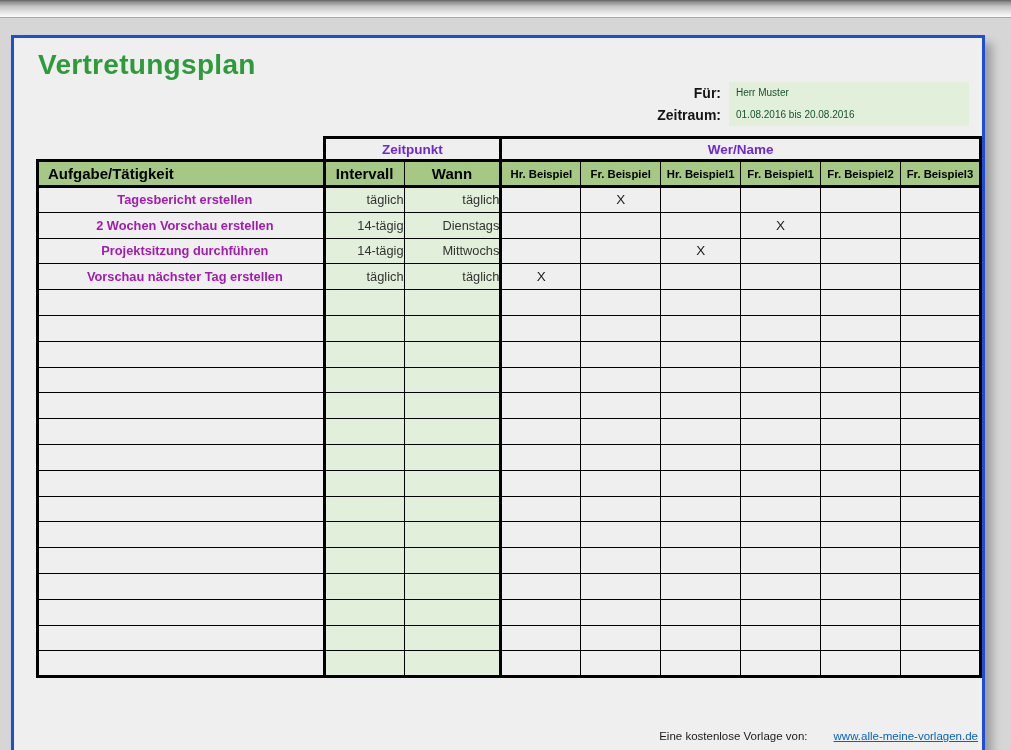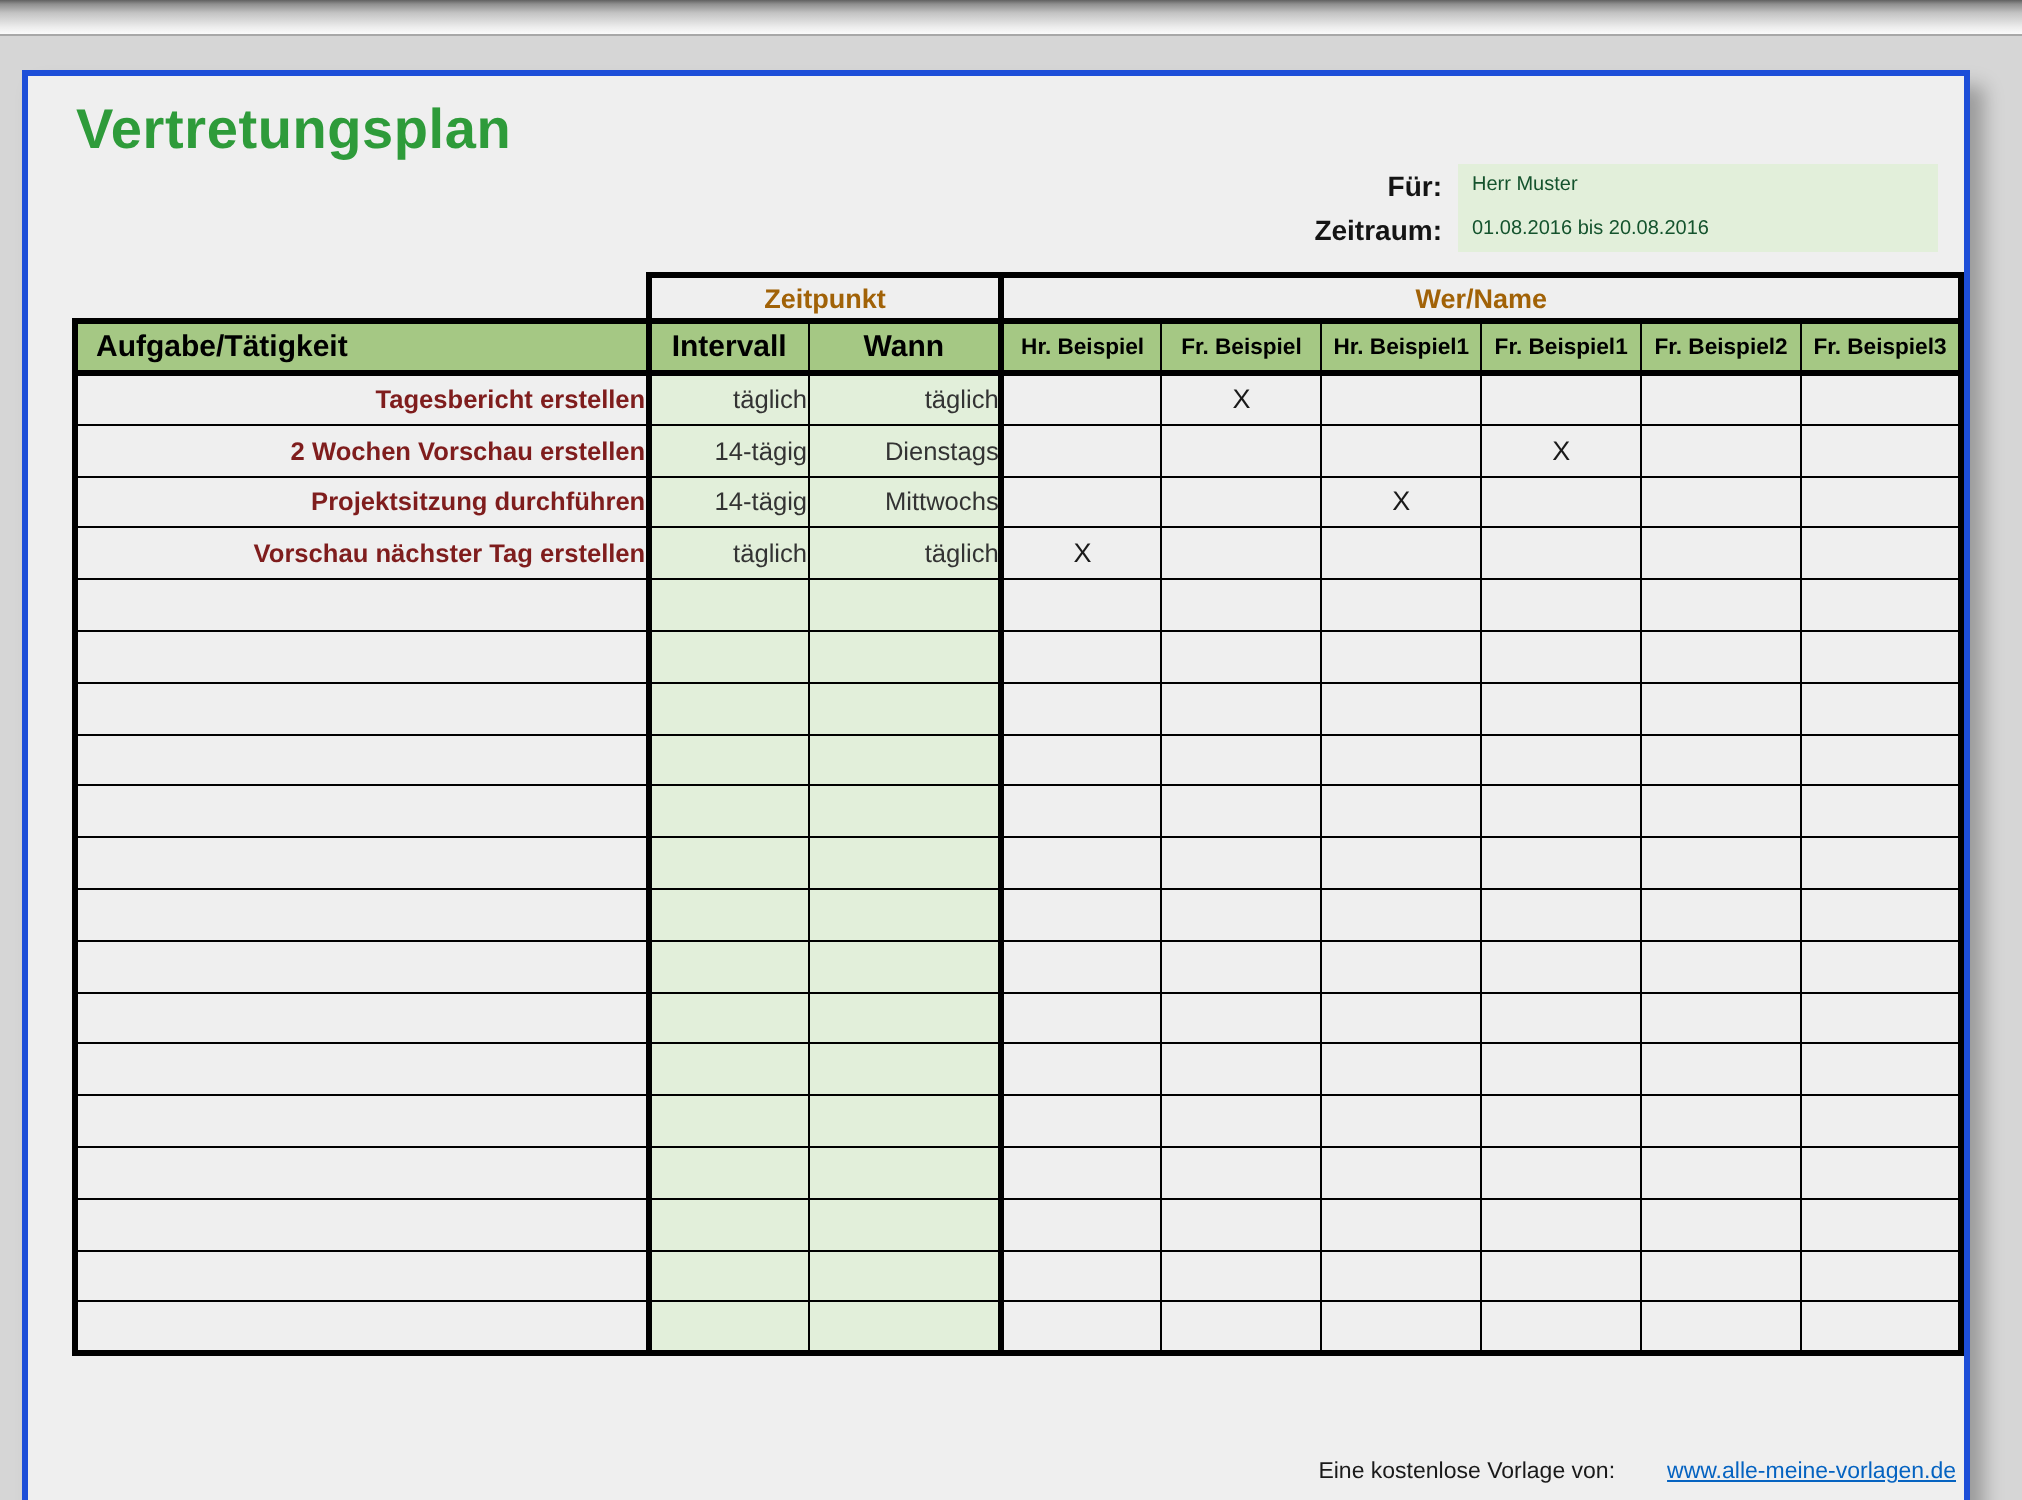--- a/index.html
+++ b/index.html
@@ -48,32 +48,32 @@
   th,td {
     border:1.5px solid #000;
     overflow:hidden; white-space:nowrap;
     font-family:"Liberation Sans", sans-serif;
   }
   tr.h1 { height:23px; }
   tr.h2 { height:26px; }
   tbody tr { height:25.8px; }
 
   .spacer { border:none; background:transparent; }
-  .ghead { border:3px solid #000; background:transparent; font-size:13.5px; font-weight:bold; text-align:center; color:#a16207; }
+  .ghead { border:3px solid #000; background:transparent; font-size:13.5px; font-weight:bold; text-align:center; color:#6d28d9; }
 
   tr.h2 th { background:#a5c884; border-top-width:3px; border-bottom-width:3px; color:#000; }
   .task-head { font-size:15px; font-weight:bold; text-align:left; padding-left:9px; border-left-width:3px; }
   .big-head { font-size:15px; font-weight:bold; text-align:center; }
   .name-head { font-size:11.3px; font-weight:bold; text-align:center; }
   tr.h2 th:last-child { border-right-width:3px; }
 
   .col-int { border-left-width:3px; }
   .col-names { border-left-width:3px; }
 
-  tbody td.task { border-left-width:3px; font-size:12.8px; font-weight:bold; text-align:right; padding-left:8px; color:#7f1d1d; background:transparent; }
+  tbody td.task { border-left-width:3px; font-size:12.8px; font-weight:bold; text-align:center; padding-left:8px; color:#a21caf; background:transparent; }
   tbody td.val { background:#e2efda; font-size:12.8px; text-align:right; color:#333; }
   tbody td.mark { background:transparent; font-size:13.5px; text-align:center; color:#1a1a1a; }
   tbody tr td:last-child { border-right-width:3px; }
   tbody tr:last-child td { border-bottom-width:3px; }
 
   .footer {
     position:absolute; right:4px; top:692px;
     display:flex; gap:26px; align-items:baseline;
     font-size:11.5px; color:#1a1a1a;
   }

